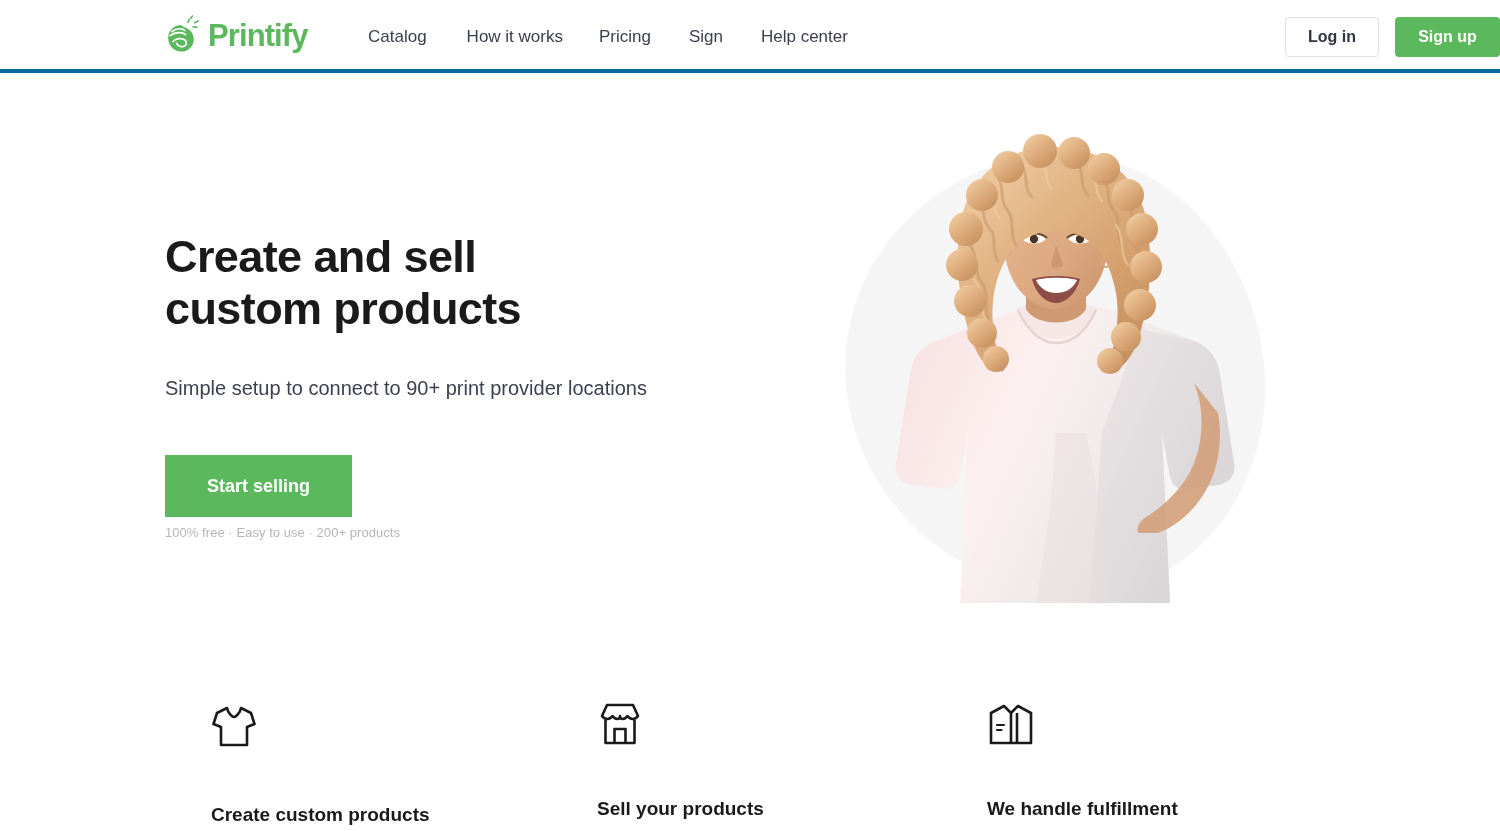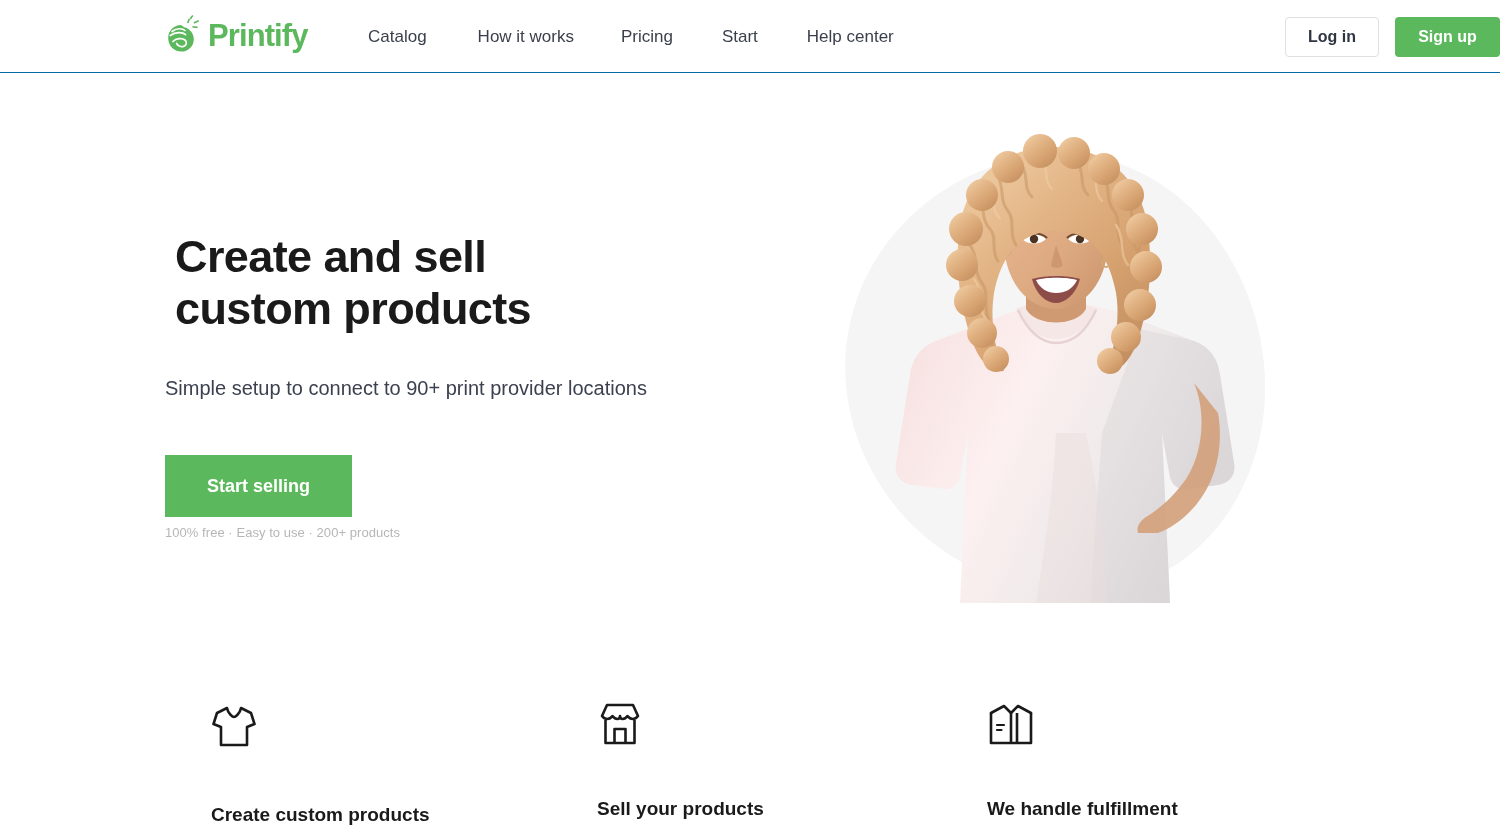--- a/index.html
+++ b/index.html
@@ -9,36 +9,36 @@
     font-family: "Liberation Sans", sans-serif;
     overflow: hidden;
   }
   .page { position: relative; width: 1500px; height: 831px; background: #fff; }
 
   
   .header {
     position: absolute; top: 0; left: 0;
     width: 1500px; height: 73px;
     background: #fff;
-    border-bottom: 1px solid #0369a1;
+    border-bottom: 4px solid #0369a1;
     z-index: 20;
   }
   .logo-wrap {
     position: absolute; left: 165px; top: 14px;
     display: flex; align-items: center; gap: 7px;
     cursor: pointer;
   }
   .logo-mark { width: 36px; height: 44px; display: block; }
   .logo-text {
     font-size: 31px; font-weight: bold;
     color: #5cb85c; letter-spacing: -0.9px;
     line-height: 44px;
   }
 
-  .nav { position: absolute; left: 368px; top: 0; height: 73px; display: flex; align-items: center; gap: 18px; }
+  .nav { position: absolute; left: 368px; top: 0; height: 73px; display: flex; align-items: center; gap: 7px; }
   .nav-item {
     font-size: 17px; color: #3a3f4c;
     padding: 0 33px 0 0; cursor: pointer; white-space: nowrap;
     line-height: 73px;
   }
   .nav-item:nth-child(2) { padding-right: 29px; }
   .nav-item:nth-child(3) { padding-right: 31px; }
   .nav-item:nth-child(4) { padding-right: 31px; }
   .nav-item:last-child { padding-right: 0; }
 
@@ -60,21 +60,20 @@
   }
 
   
   .hero { position: absolute; top: 73px; left: 0; width: 1500px; height: 610px; }
 
   .hero-title {
     position: absolute; left: 165px; top: 158px;
     font-size: 45px; font-weight: bold; color: #1a1a1a;
     line-height: 52px; letter-spacing: -0.6px;
     white-space: pre-line;
-    margin-left: 10px;
   }
   .hero-sub {
     position: absolute; left: 165px; top: 301px;
     font-size: 20px; color: #3c4150; line-height: 28px;
   }
   .btn-start {
     position: absolute; left: 165px; top: 382px;
     width: 187px; height: 62px;
     background: #5cb85c; border: none; border-radius: 0;
     color: #fff; font-size: 18px; font-weight: bold;
@@ -142,21 +141,21 @@
                  C 22.4 28.0, 21.6 31.6, 18.6 32.4
                  C 15.6 33.2, 12.4 31.6, 11.6 29.4" fill="none" stroke="#ffffff" stroke-width="1.7" stroke-linecap="round" stroke-linejoin="round"></path>
       </svg>
       <span class="logo-text">Printify</span>
     </div>
 
     <nav class="nav">
       <span class="nav-item">Catalog</span>
       <span class="nav-item">How it works</span>
       <span class="nav-item">Pricing</span>
-      <span class="nav-item">Start</span>
+      <span class="nav-item">Sign</span>
       <span class="nav-item">Help center</span>
     </nav>
 
     <div class="auth">
       <button class="btn-login">Log in</button>
       <button class="btn-signup">Sign up</button>
     </div>
   </div>
 
   <div class="hero">

